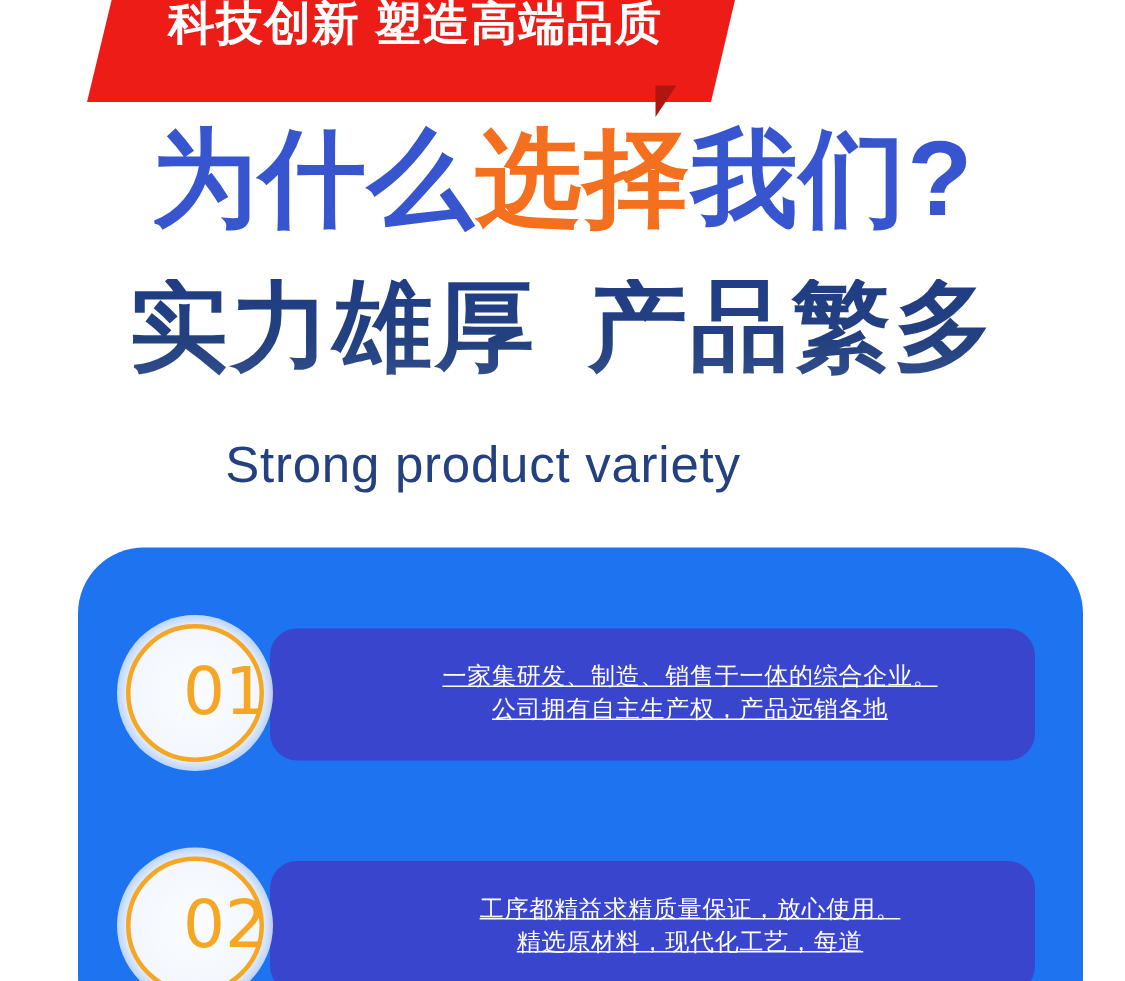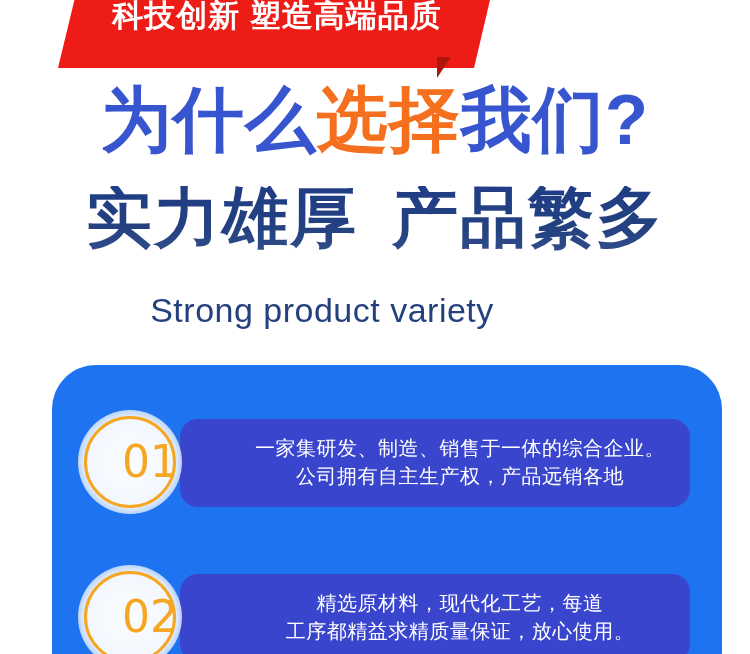--- a/index.html
+++ b/index.html
@@ -176,24 +176,25 @@
     flex-direction: column;
     align-items: center;
     justify-content: center;
     z-index: 1;
     box-sizing: border-box;
     padding-left: 56px;
     padding-right: 6px;
   }
   .pill-line {
     color: #ffffff;
-    font-size: 20px;
+    font-size: 16px;
     line-height: 1.38;
     white-space: nowrap;
     letter-spacing: 0.5px;
+    text-decoration: underline;
   }
   .pill-line.indent { }
 </style>
 </head>
 <body>
 
 <div class="ribbon-wrap">
   <div class="ribbon">
     <span class="ribbon-text">科技创新 塑造高端品质</span>
   </div>
@@ -219,22 +220,22 @@
     </div>
     <div class="num-badge">
       <div class="num-ring">
         <span class="num-text">01</span>
       </div>
     </div>
   </div>
 
   <div class="feature-row row-2">
     <div class="pill">
+      <div class="pill-line indent">工序都精益求精质量保证，放心使用。</div>
       <div class="pill-line">精选原材料，现代化工艺，每道</div>
-      <div class="pill-line indent">工序都精益求精质量保证，放心使用。</div>
     </div>
     <div class="num-badge">
       <div class="num-ring">
         <span class="num-text">02</span>
       </div>
     </div>
   </div>
 
 </div>
 

